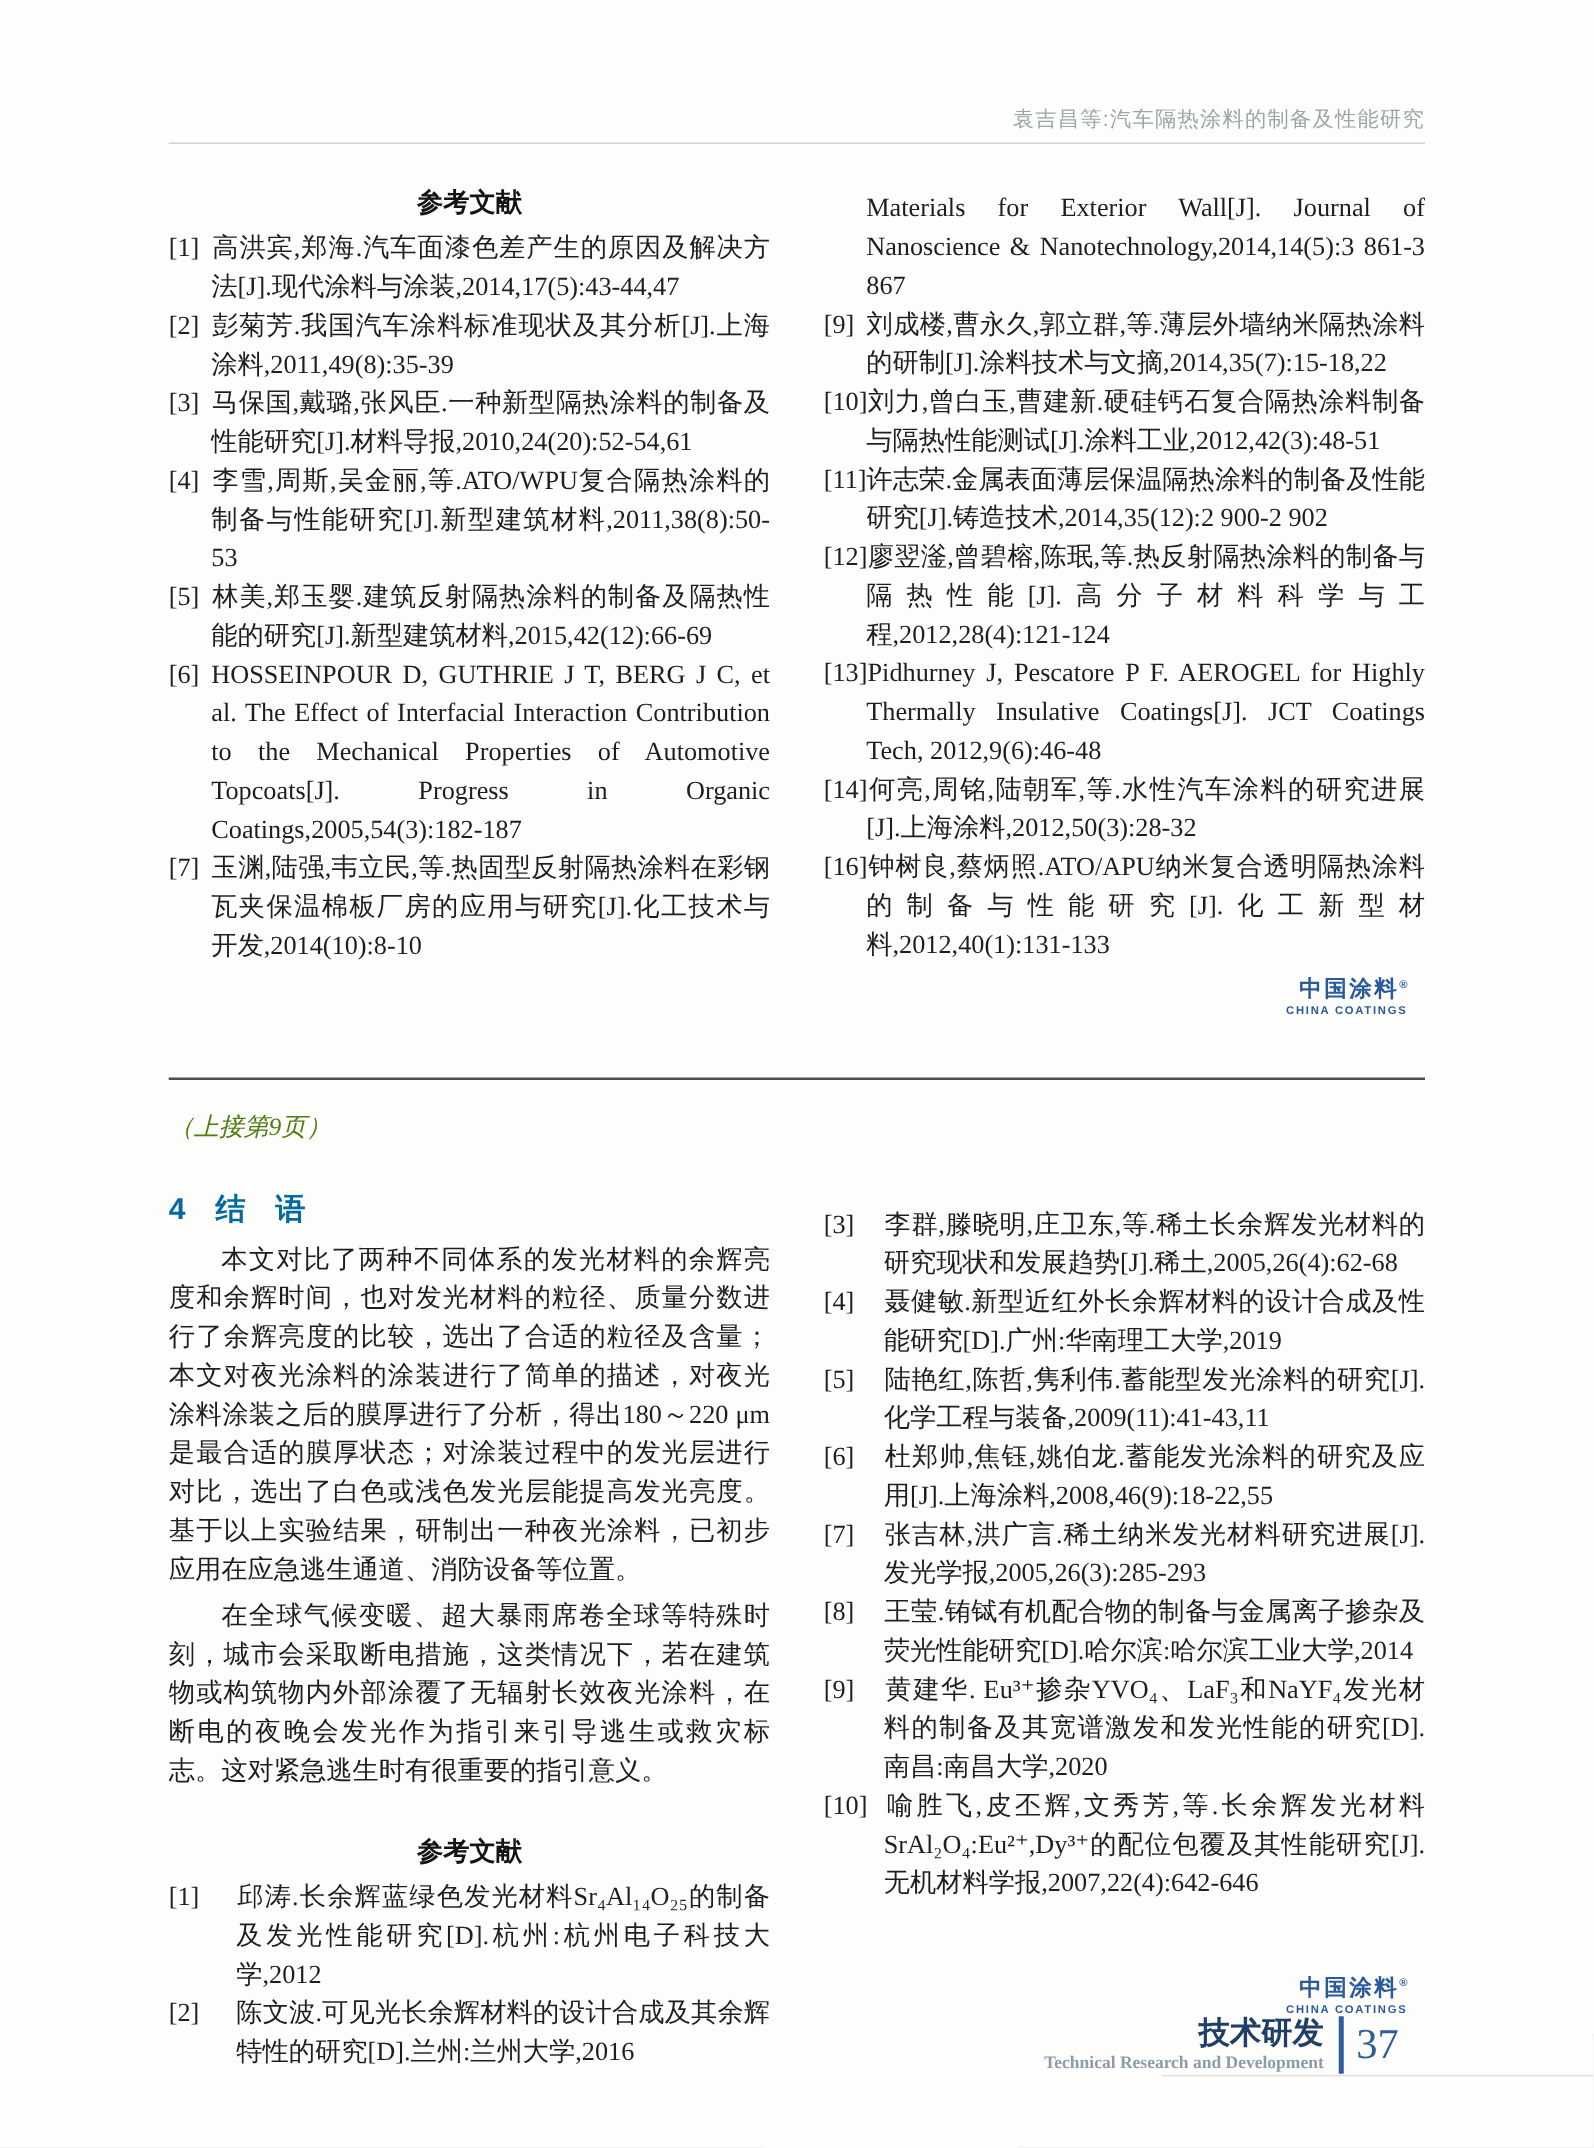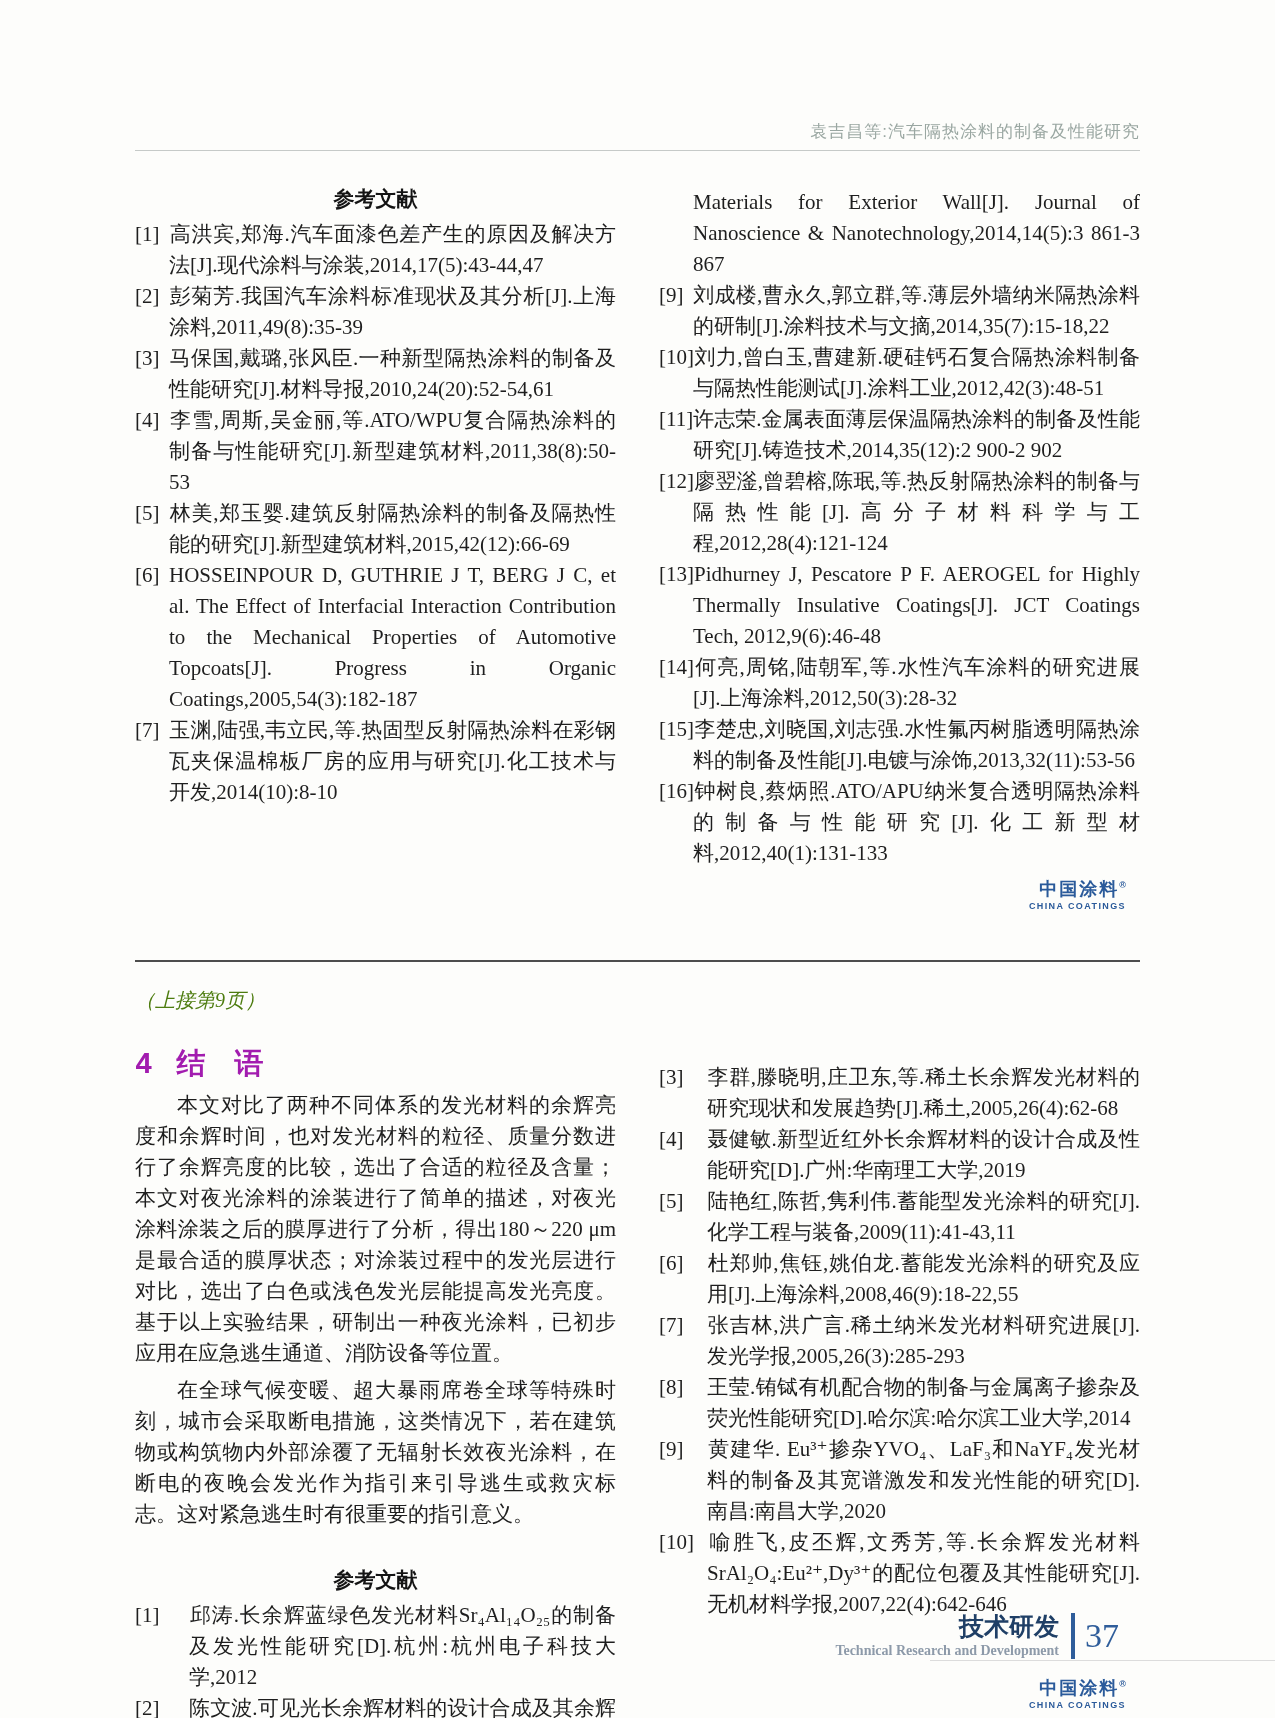--- a/index.html
+++ b/index.html
@@ -9,21 +9,21 @@
     width:1275px; height:1718px;
     margin:0 auto;
     background:#fdfdfb;
     color:#1e1e1e;
     font-family:"Liberation Serif","DejaVu Serif",serif;
     overflow:hidden;
   }
   .content { padding:0 135px; }
 
   
-  .running-head { padding-top:120px; text-align:right; }
+  .running-head { padding-top:84px; text-align:right; }
   .running-title {
     font-family:"Liberation Sans","DejaVu Sans",sans-serif;
     font-size:17px; letter-spacing:1px; color:#9aa7a2;
   }
   .head-rule { margin-top:7px; border-top:1px solid #c6cac8; }
 
   
   .cols { display:grid; grid-template-columns:1fr 1fr; column-gap:43px; }
   .top-cols { margin-top:36px; }
   .bottom-cols { margin-top:34px; }
@@ -64,23 +64,23 @@
 
   
   .mid-rule { margin-top:48px; border-top:2px solid #4d4d4d; }
   .continuation {
     margin-top:24px;
     font-style:italic; font-size:20px; line-height:28px; color:#4d7c0f;
   }
 
   
   .section-heading {
-    font-family:Liberation Mono, monospace;
-    font-weight:bold; font-size:29px; line-height:36px;
-    color:#a21caf;
+    font-family:Liberation Sans, sans-serif;
+    font-weight:bold; font-size:24px; line-height:36px;
+    color:#0369a1;
   }
   .section-heading .sec-num { margin-right:24px; }
   .body-para {
     margin-top:6px;
     font-size:21px; line-height:31px;
     text-align:justify; text-indent:2em;
   }
   .bottom-ref-heading { margin-top:38px; }
   .col-offset { padding-top:14px; }
 
@@ -125,21 +125,20 @@
         <div class="ref"><span class="ref-label">[7]</span><span>玉渊,陆强,韦立民,等.热固型反射隔热涂料在彩钢瓦夹保温棉板厂房的应用与研究[J].化工技术与开发,2014(10):8-10</span></div>
       </div>
       <div class="col">
         <div class="ref"><span class="ref-label"></span><span>Materials for Exterior Wall[J]. Journal of Nanoscience &amp; Nanotechnology,2014,14(5):3 861-3 867</span></div>
         <div class="ref"><span class="ref-label">[9]</span><span>刘成楼,曹永久,郭立群,等.薄层外墙纳米隔热涂料的研制[J].涂料技术与文摘,2014,35(7):15-18,22</span></div>
         <div class="ref"><span class="ref-label">[10]</span><span>刘力,曾白玉,曹建新.硬硅钙石复合隔热涂料制备与隔热性能测试[J].涂料工业,2012,42(3):48-51</span></div>
         <div class="ref"><span class="ref-label">[11]</span><span>许志荣.金属表面薄层保温隔热涂料的制备及性能研究[J].铸造技术,2014,35(12):2 900-2 902</span></div>
         <div class="ref"><span class="ref-label">[12]</span><span>廖翌滏,曾碧榕,陈珉,等.热反射隔热涂料的制备与隔热性能[J].高分子材料科学与工程,2012,28(4):121-124</span></div>
         <div class="ref"><span class="ref-label">[13]</span><span>Pidhurney J, Pescatore P F. AEROGEL for Highly Thermally Insulative Coatings[J]. JCT Coatings Tech, 2012,9(6):46-48</span></div>
         <div class="ref"><span class="ref-label">[14]</span><span>何亮,周铭,陆朝军,等.水性汽车涂料的研究进展[J].上海涂料,2012,50(3):28-32</span></div>
-        <div class="ref"><span class="ref-label">[15]</span><span>李楚忠,刘晓国,刘志强.水性氟丙树脂透明隔热涂料的制备及性能[J].电镀与涂饰,2013,32(11):53-56</span></div>
         <div class="ref"><span class="ref-label">[16]</span><span>钟树良,蔡炳照.ATO/APU纳米复合透明隔热涂料的制备与性能研究[J].化工新型材料,2012,40(1):131-133</span></div>
         <div class="logo logo-top">
           <div class="logo-cn"><span>中国涂料</span><span class="reg">®</span></div>
           <div class="logo-en">CHINA COATINGS</div>
         </div>
       </div>
     </div>
 
     <div class="mid-rule"></div>
 

